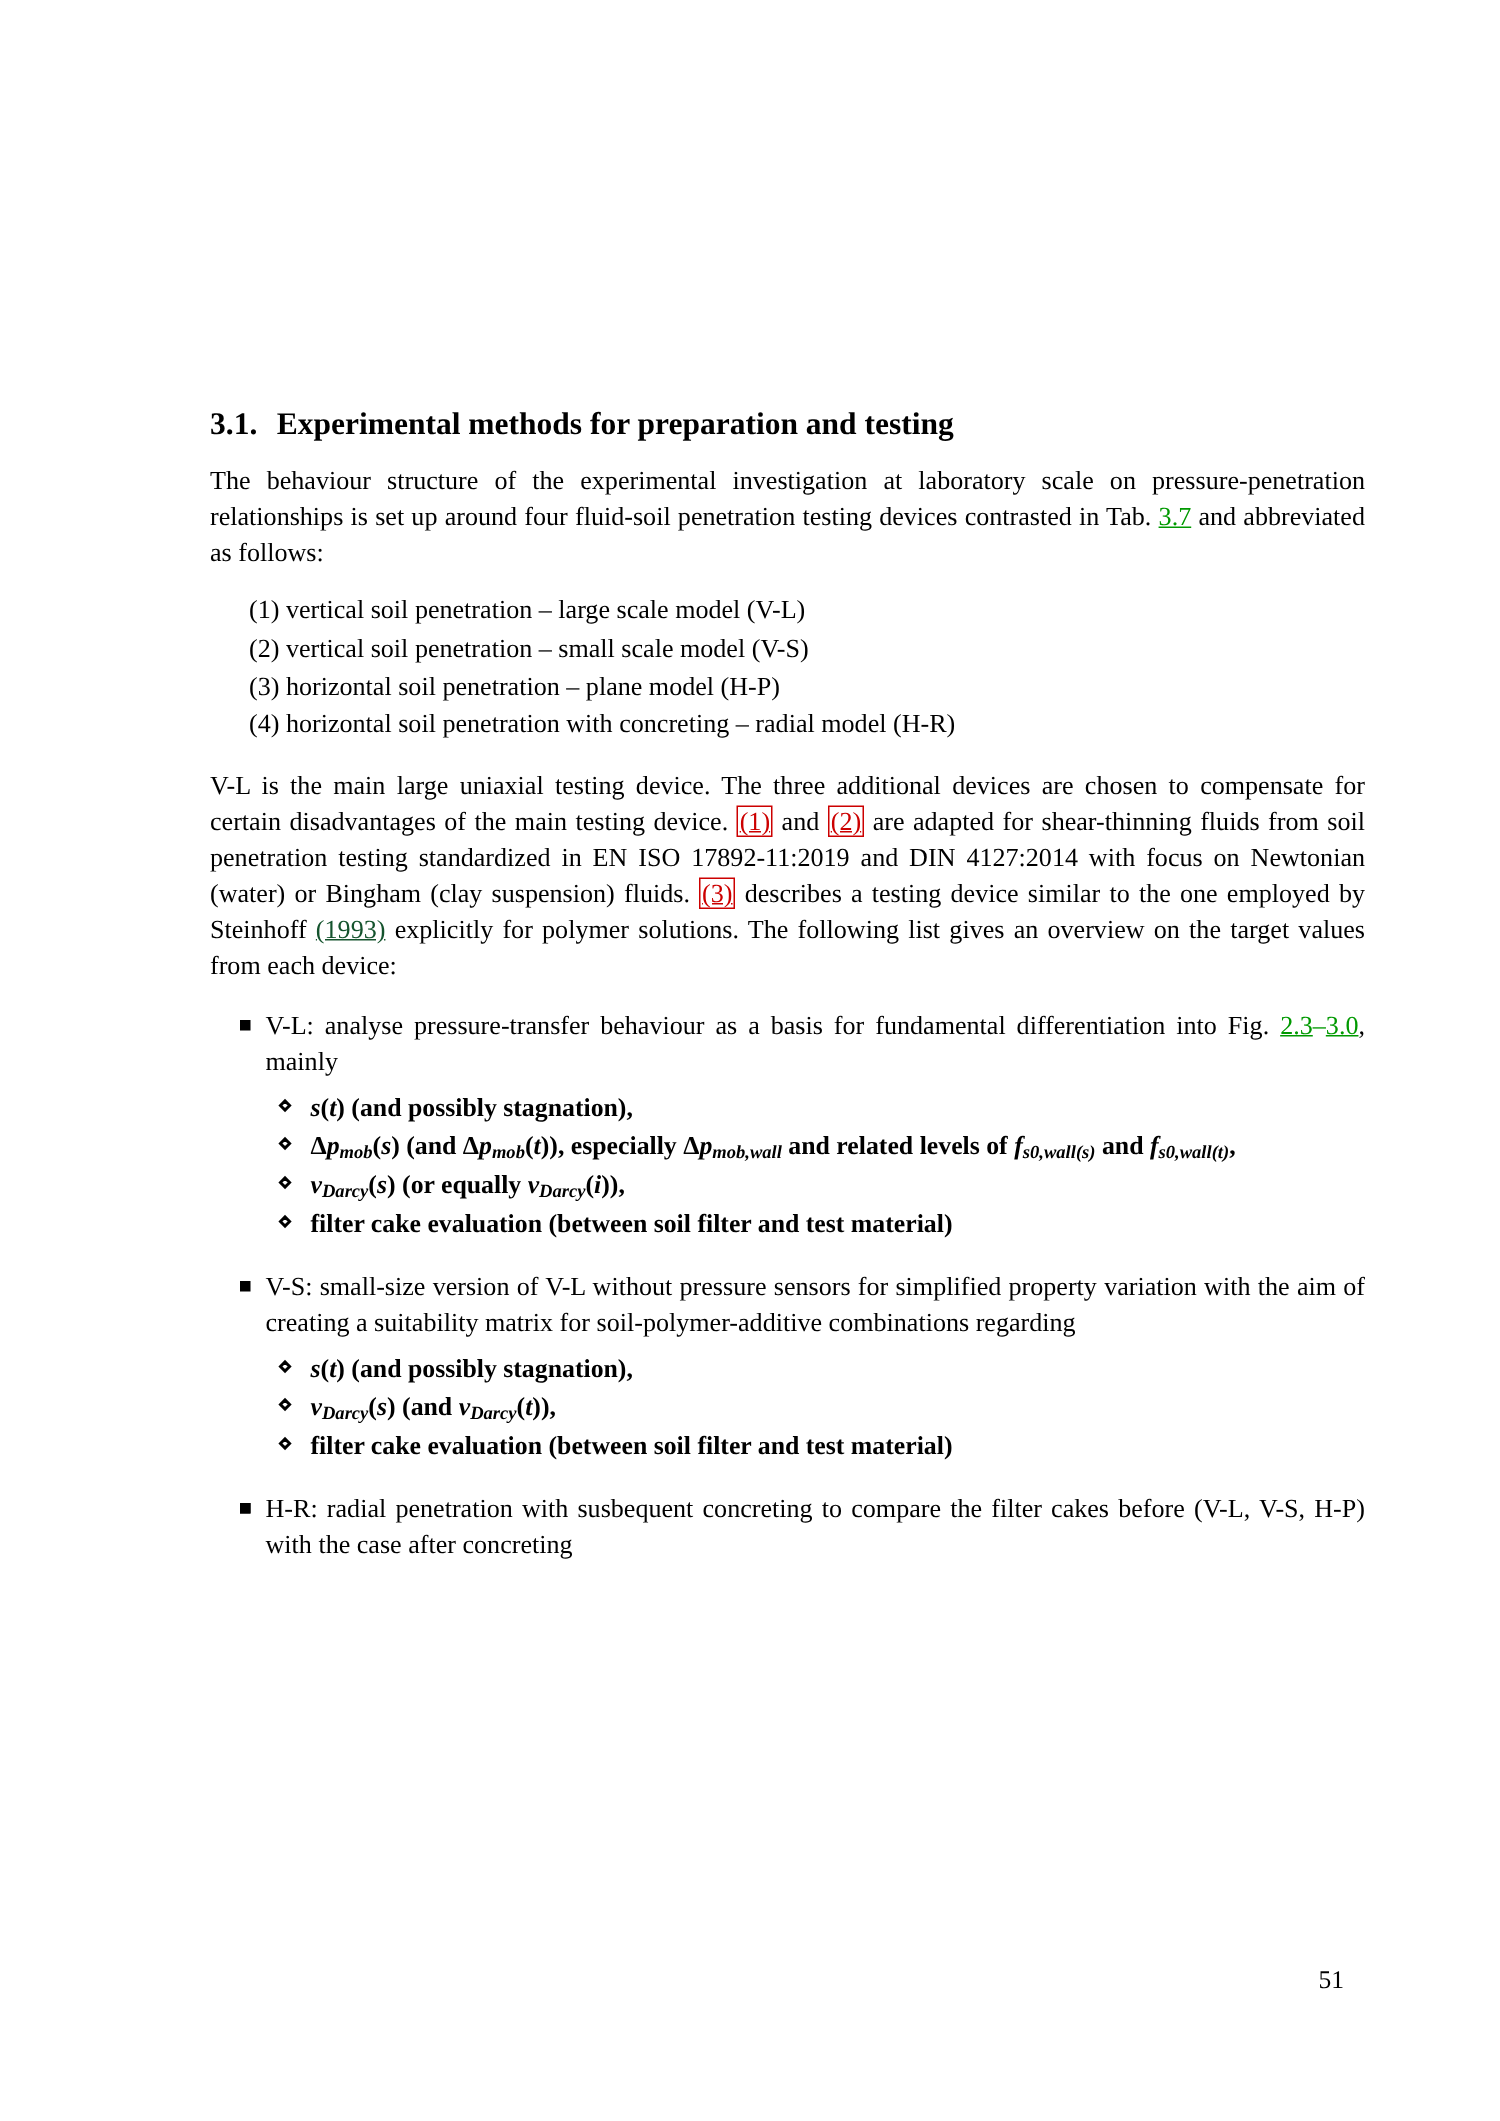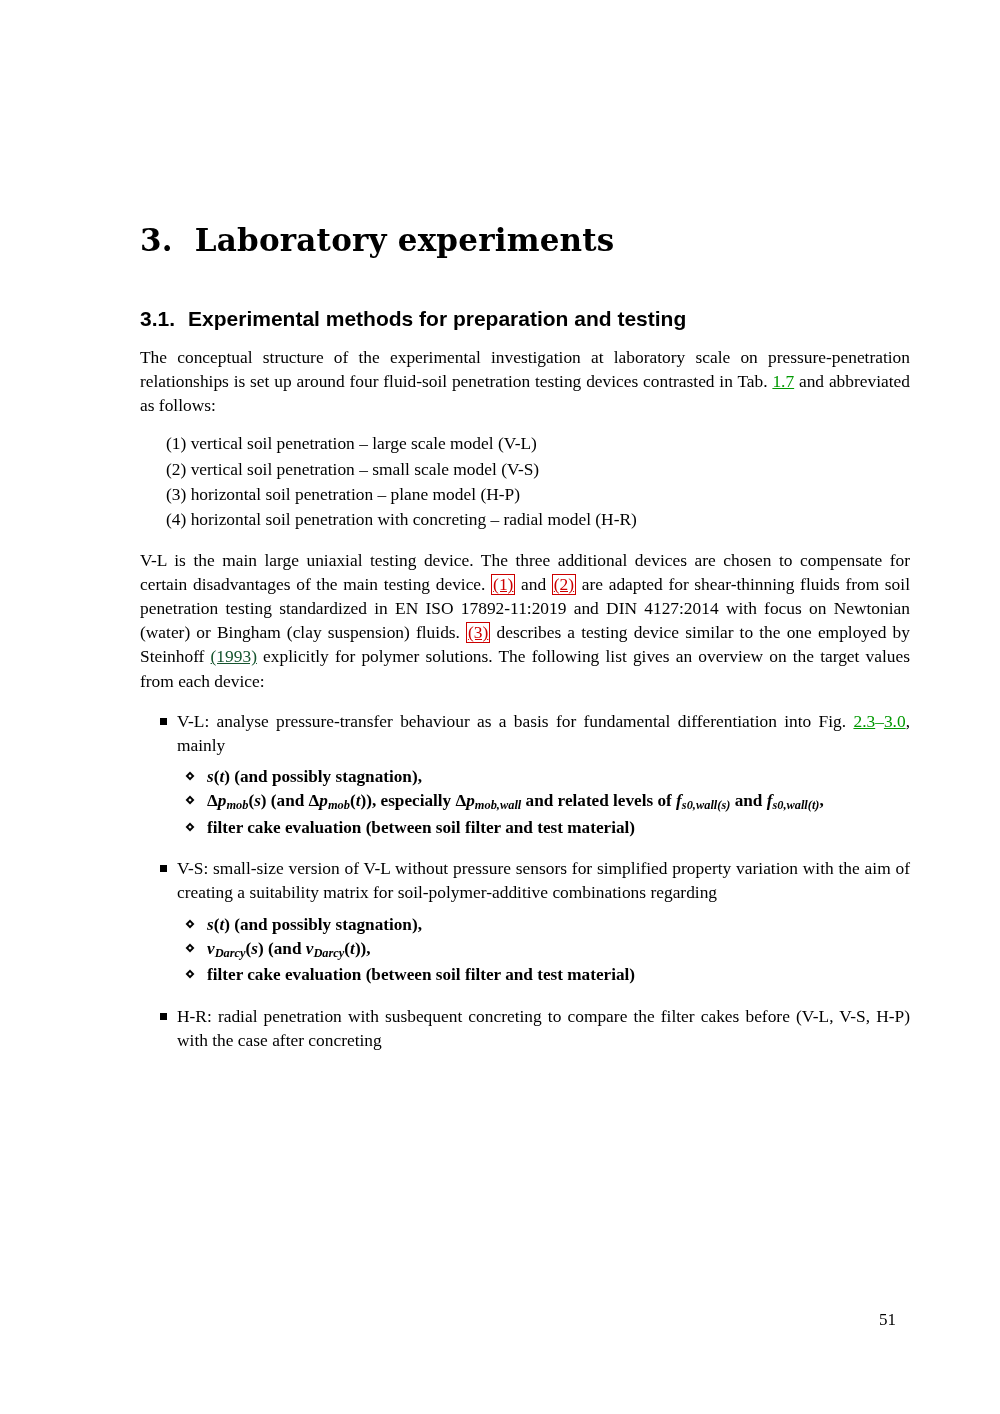--- a/index.html
+++ b/index.html
@@ -32,21 +32,21 @@
     font-size: 31px;
     font-weight: bold;
     margin: 0 0 0 0;
     letter-spacing: 0.2px;
     line-height: 1.2;
   }
   h1.chapter-title .num {
     margin-right: 22px;
   }
   h2.section-title {
-    font-family: Liberation Sans, sans-serif;
+    font-family: Liberation Serif, serif;
     font-size: 21px;
     font-weight: bold;
     margin: 47px 0 0 0;
     line-height: 1.25;
   }
   h2.section-title .num {
     margin-right: 13px;
   }
   h3.subsection-title {
     font-family: "DejaVu Serif", serif;
@@ -148,47 +148,45 @@
     bottom: 84px;
     font-size: 17px;
   }
 </style>
 </head>
 <body>
 
 <div class="page">
   <div class="content">
 
-    <h1 class="chapter-title">
-      <span class="num">3.</span><span>Laboratory experiments</span>
-    </h1>
 
     <h2 class="section-title">
       <span class="num">3.1.</span><span>Experimental methods for preparation and testing</span>
     </h2>
 
 
-    <p class="body-par"><span>The conceptual structure of the experimental investigation at laboratory scale on pressure-penetration relationships is set up around four fluid-soil penetration testing devices contrasted in Tab. </span><a class="linkref" href="#">1.7</a><span> and abbreviated as follows:</span></p>
+    <p class="body-par"><span>The behaviour structure of the experimental investigation at laboratory scale on pressure-penetration relationships is set up around four fluid-soil penetration testing devices contrasted in Tab. </span><a class="linkref" href="#">3.7</a><span> and abbreviated as follows:</span></p>
 
     <ol class="plainlist">
       <li>(1) vertical soil penetration – large scale model (V-L)</li>
       <li>(2) vertical soil penetration – small scale model (V-S)</li>
       <li>(3) horizontal soil penetration – plane model (H-P)</li>
       <li>(4) horizontal soil penetration with concreting – radial model (H-R)</li>
     </ol>
 
     <p class="body-par tight"><span>V-L is the main large uniaxial testing device. The three additional devices are chosen to compensate for certain disadvantages of the main testing device. </span><a class="boxref" href="#">(1)</a><span> and </span><a class="boxref" href="#">(2)</a><span> are adapted for shear-thinning fluids from soil penetration testing standardized in EN ISO 17892-11:2019 and DIN 4127:2014 with focus on Newtonian (water) or Bingham (clay suspension) fluids. </span><a class="boxref" href="#">(3)</a><span> describes a testing device similar to the one employed by Steinhoff </span><a class="citeref" href="#">(1993)</a><span> explicitly for polymer solutions. The following list gives an overview on the target values from each device:</span></p>
 
     <ul class="sqlist">
 
       <li>
         <span>V-L: analyse pressure-transfer behaviour as a basis for fundamental differentiation into Fig. </span><a class="linkref" href="#">2.3</a><span class="linkref">–</span><a class="linkref" href="#">3.0</a><span>, mainly</span>
         <ul class="dialist">
           <li><span class="mathit">s</span>(<span class="mathit">t</span>) (and possibly stagnation),</li>
           <li>Δ<span class="mathit">p</span><span class="subsc">mob</span>(<span class="mathit">s</span>) (and Δ<span class="mathit">p</span><span class="subsc">mob</span>(<span class="mathit">t</span>)), especially Δ<span class="mathit">p</span><span class="subsc">mob,wall</span> and related levels of <span class="mathit">f</span><span class="subsc">s0,wall(s)</span> and <span class="mathit">f</span><span class="subsc">s0,wall(t)</span>,</li>
+          <li><span class="mathit">v</span><span class="subsc">Darcy</span>(<span class="mathit">s</span>) (or equally <span class="mathit">v</span><span class="subsc">Darcy</span>(<span class="mathit">i</span>)),</li>
           <li>filter cake evaluation (between soil filter and test material)</li>
         </ul>
       </li>
 
       <li>
         <span>V-S: small-size version of V-L without pressure sensors for simplified property variation with the aim of creating a suitability matrix for soil-polymer-additive combinations regarding</span>
         <ul class="dialist">
           <li><span class="mathit">s</span>(<span class="mathit">t</span>) (and possibly stagnation),</li>
           <li><span class="mathit">v</span><span class="subsc">Darcy</span>(<span class="mathit">s</span>) (and <span class="mathit">v</span><span class="subsc">Darcy</span>(<span class="mathit">t</span>)),</li>
           <li>filter cake evaluation (between soil filter and test material)</li>

